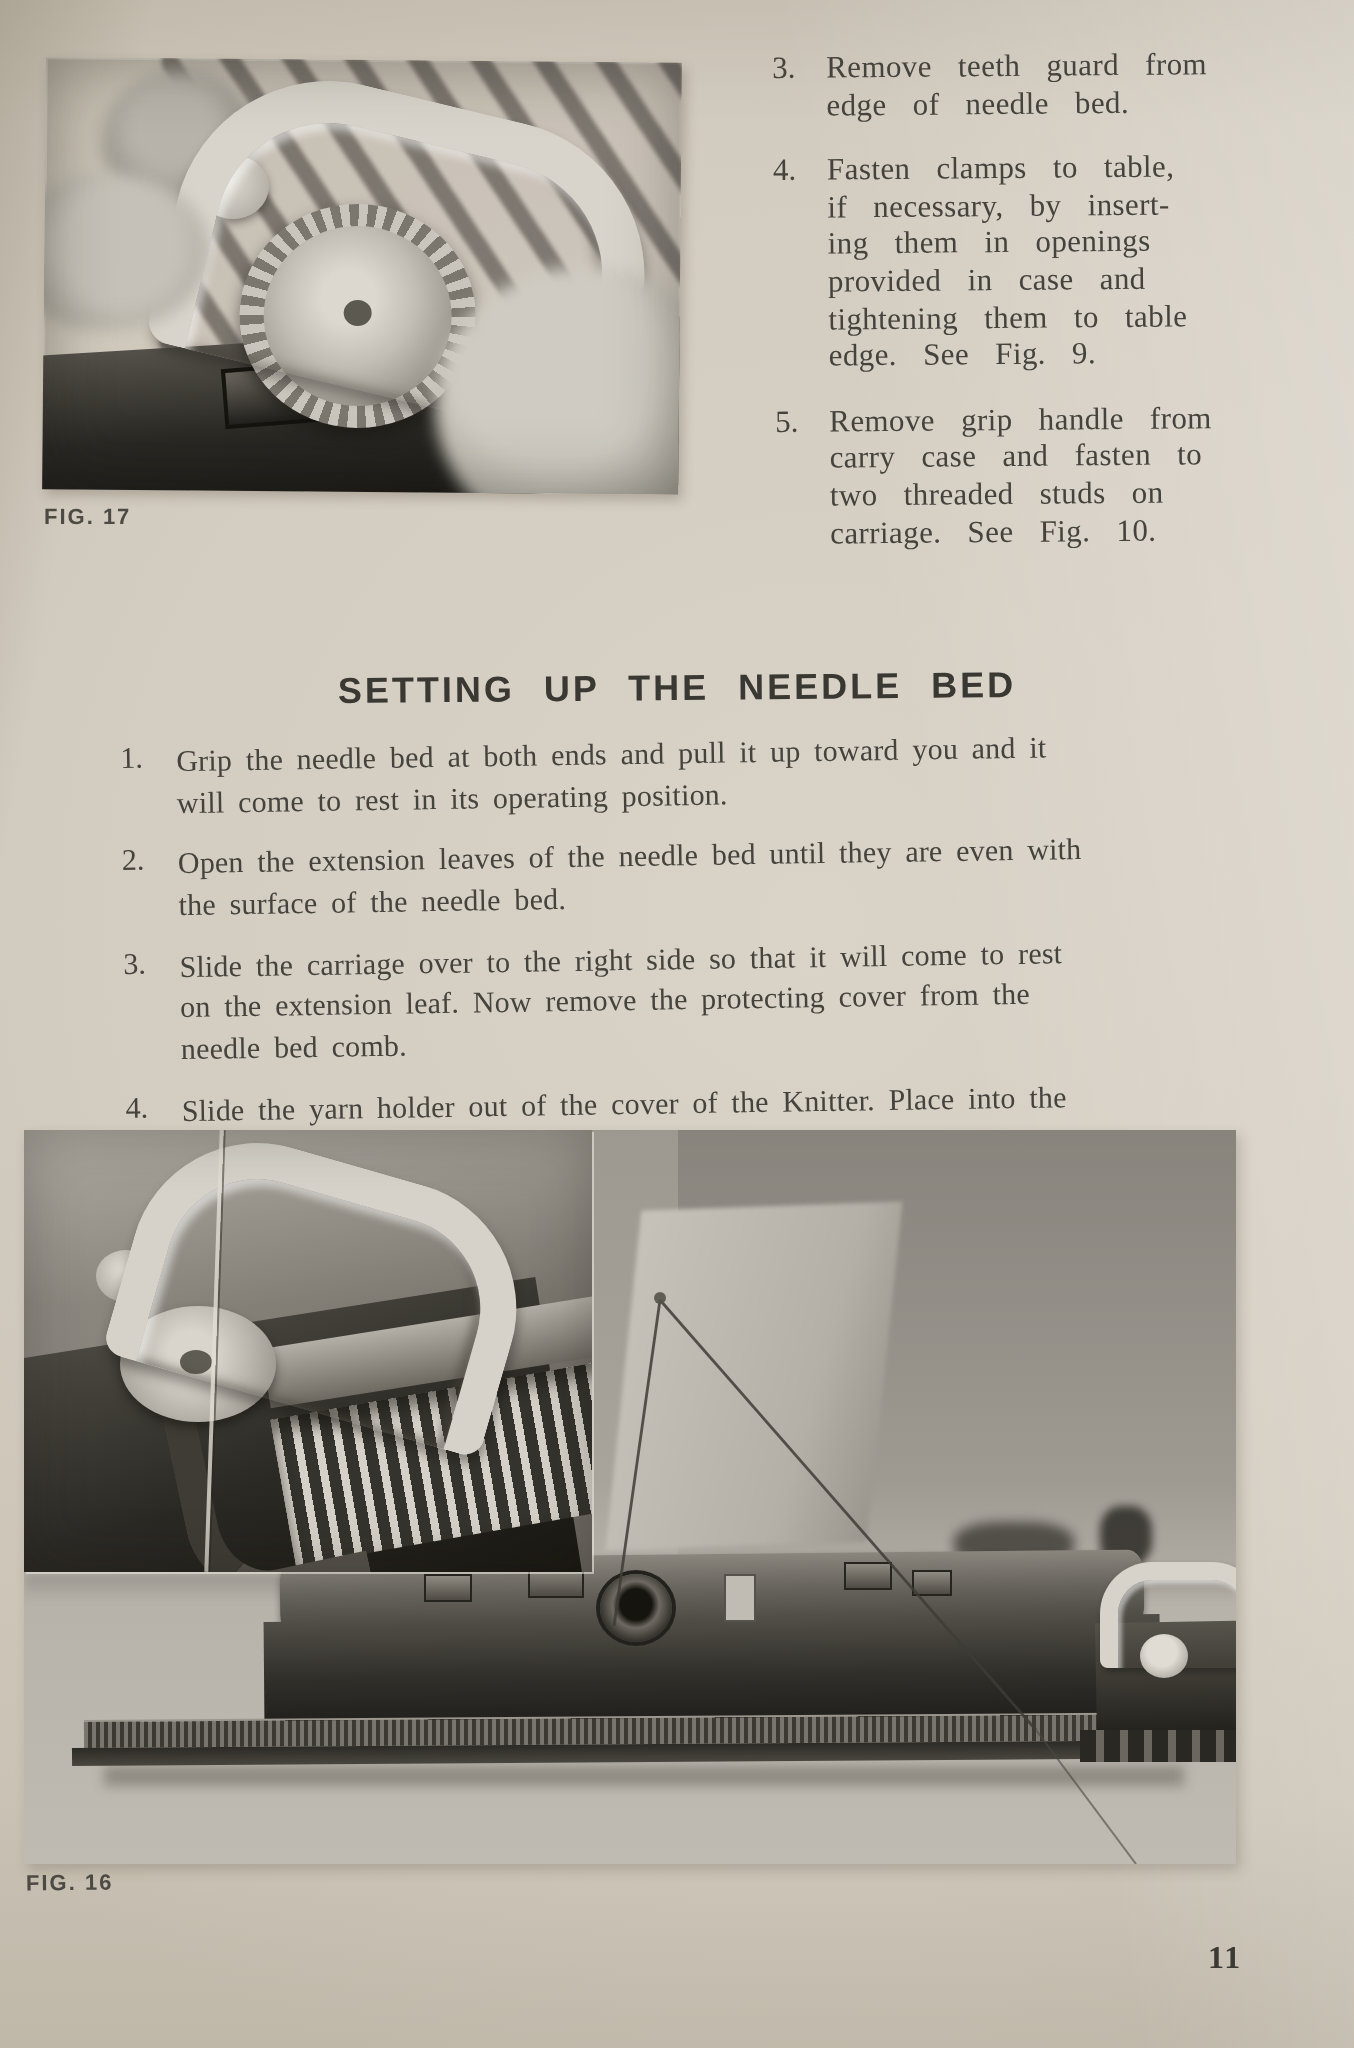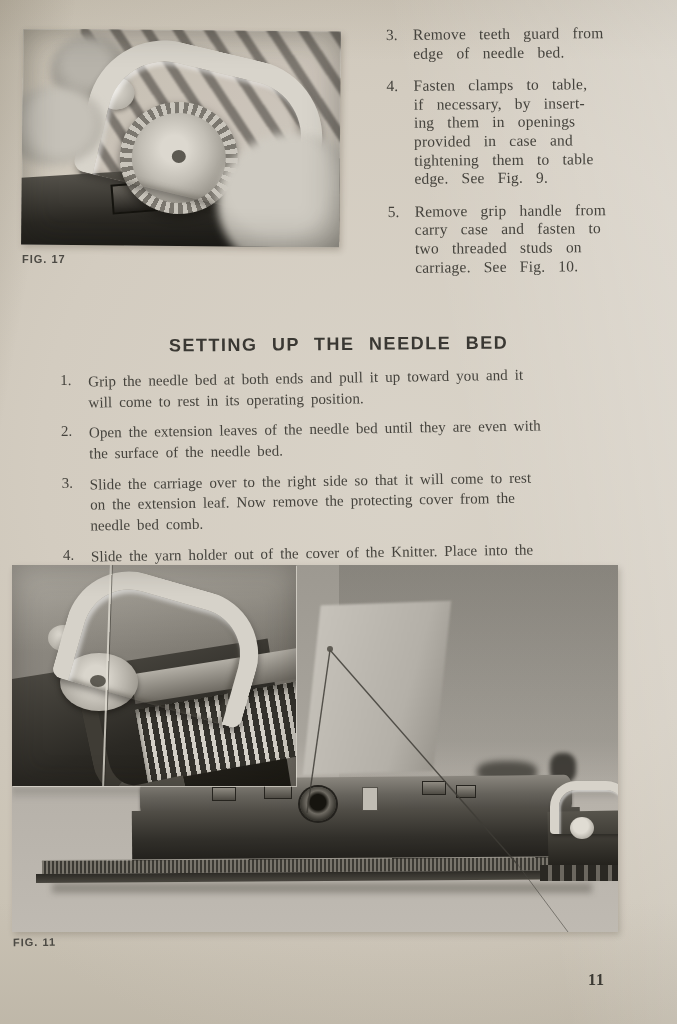--- a/index.html
+++ b/index.html
@@ -29,21 +29,21 @@
 
   .mainlist{left:60px;top:372px;width:596px;transform:rotate(-0.9deg);transform-origin:left top;}
   .mainlist .li{margin-bottom:10px;}
   .mainlist .li .num{width:28px;font-size:15px;}
   .mainlist .li .txt{font-size:15px;line-height:1.38;word-spacing:3px;letter-spacing:0.1px;}
 
   .figcap{font-family:"Liberation Sans","DejaVu Sans",sans-serif;font-weight:bold;
     font-size:11px;letter-spacing:1px;color:#4c4a44;}
   .cap10{left:22px;top:253px;}
   .cap11{left:13px;top:936px;transform:rotate(-0.6deg);}
-  .pagenum{left:588px;top:971px;font-weight:bold;font-size:16px;color:#3c3a34;letter-spacing:1px;}
+  .pagenum{left:604px;top:971px;font-weight:bold;font-size:16px;color:#3c3a34;letter-spacing:1px;}
 
   
   .photo1{left:22px;top:30px;width:318px;height:216px;overflow:hidden;
     transform:rotate(0.5deg);background:linear-gradient(160deg,#9a968e 0%,#83
 7f77 45%,#6e6a62 100%);
     box-shadow:0 0 0 1px rgba(230,226,216,0.5) inset, 2px 3px 6px rgba(70,60,45,0.25);}
   .p1-stripes{right:-40px;top:-40px;width:300px;height:230px;opacity:.75;
     background:repeating-linear-gradient(56deg, rgba(35,33,29,0.65) 0 9px, rgba(150,146,138,0.15) 9px 26px);
     filter:blur(1px);}
   .p1-blur{left:28px;top:6px;width:78px;height:70px;border-radius:50%;
@@ -250,15 +250,15 @@
     <div class="abs i-comb"></div>
     <div class="abs i-strap"></div>
     <div class="abs i-dial"></div>
     <div class="abs i-dialdot"></div>
     <div class="abs i-cap"></div>
     <div class="abs i-handle"></div>
     <div class="abs i-thread"></div>
     <div class="abs i-vign"></div>
   </div>
 </div>
-<div class="abs figcap cap11">FIG. 11</div>
+<div class="abs figcap cap11">FIG. 16</div>
 
 <div class="abs pagenum">11</div>
 
 </body></html>

